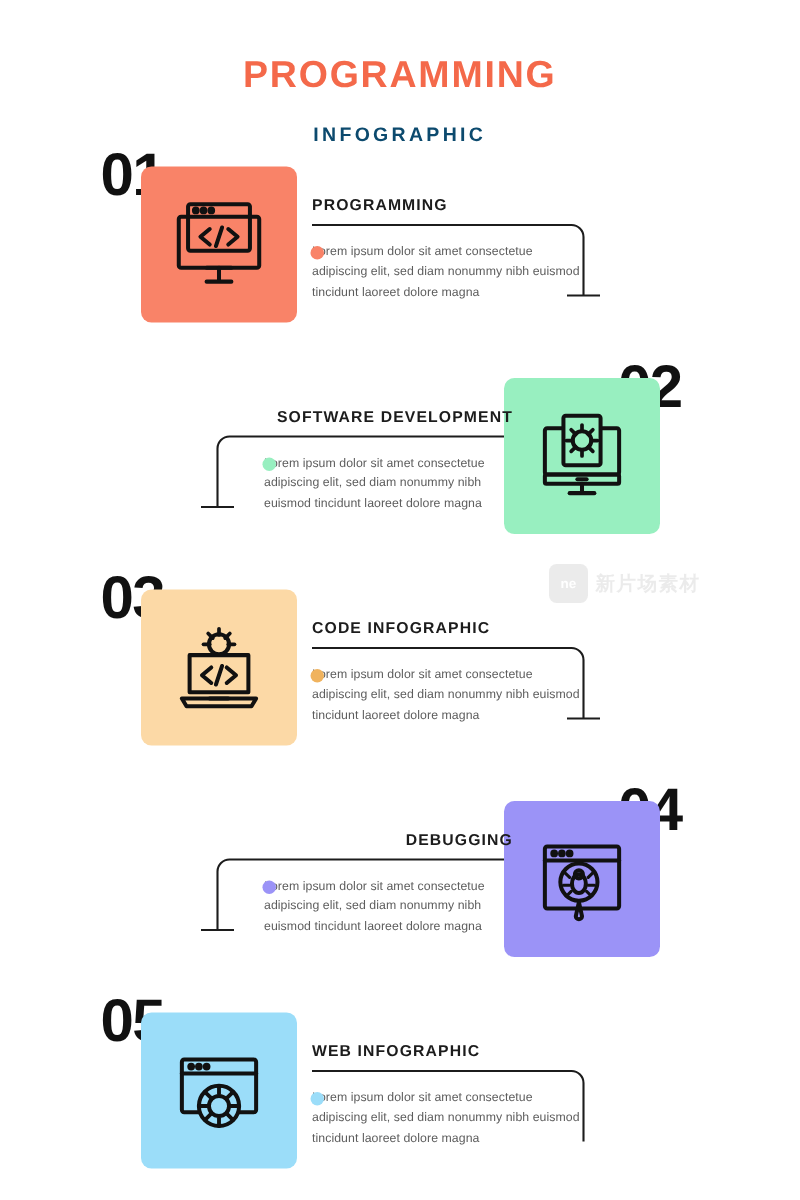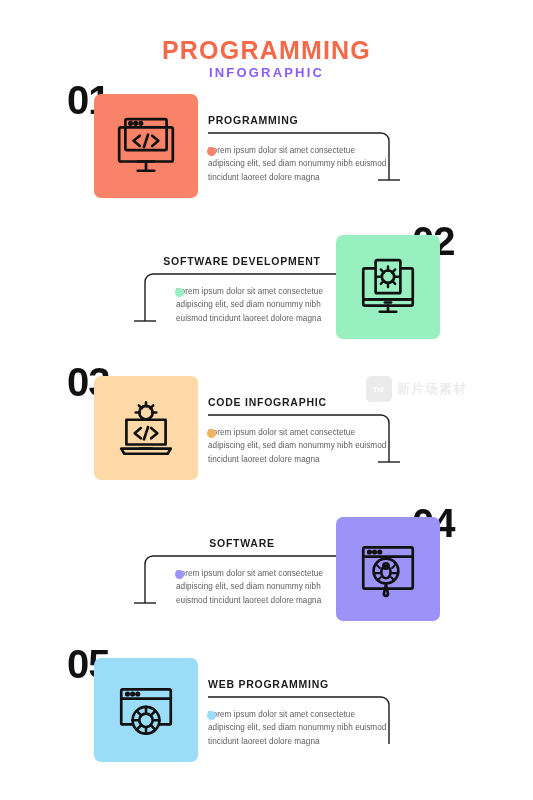--- a/index.html
+++ b/index.html
@@ -25,22 +25,22 @@
   .title {
     font-size: 25px;
     font-weight: 700;
     letter-spacing: 1.2px;
     color: #f4694a;
   }
   .subtitle {
     font-size: 13px;
     font-weight: 700;
     letter-spacing: 2.2px;
-    color: #8b5cf6;
-    margin-top: 0;
+    color: #0c4a6e;
+    margin-top: 17px;
   }
 
   
   .steps {
     position: relative;
     width: 533px;
     height: 700px;
   }
 
   .step {
@@ -87,21 +87,21 @@
   .step.right .textblock { left: 160px; text-align: right; }
 
   .heading {
     font-size: 10.5px;
     font-weight: 700;
     letter-spacing: 0.75px;
     color: #1c1c1c;
     margin-bottom: 9px;
     white-space: nowrap;
   }
-  .step.right .heading { margin-left: -18px; text-align: center; }
+  .step.right .heading { margin-left: -18px; }
 
   .bodywrap {
     position: relative;
     padding-top: 9px;
   }
   .body {
     font-size: 8.2px;
     line-height: 1.62;
     color: #5d5d5d;
     text-align: left;
@@ -304,21 +304,21 @@
             <line x1="36" y1="31" x2="39" y2="28"></line>
             <line x1="24" y1="36" x2="20" y2="36"></line>
             <line x1="36" y1="36" x2="40" y2="36"></line>
             <line x1="25" y1="40" x2="22" y2="43"></line>
             <line x1="35" y1="40" x2="38" y2="43"></line>
           </g>
         </svg>
       </span>
     </div>
     <div class="textblock">
-      <div class="heading">SOFTWARE</div>
+      <div class="heading">DEBUGGING</div>
       <div class="bodywrap">
         <span class="dot" style="background:#9B93F7;"></span>
         <div class="body">Lorem ipsum dolor sit amet consectetue adipiscing elit, sed diam nonummy nibh euismod tincidunt laoreet dolore magna</div>
       </div>
     </div>
   </div>
 
   <div class="step left" style="top:564px;">
     <div class="num">05</div>
     <div class="card" style="background:#9BDDF9;">
@@ -338,21 +338,21 @@
             <line x1="40" y1="42" x2="45" y2="42"></line>
             <line x1="23" y1="33" x2="27" y2="37"></line>
             <line x1="37" y1="47" x2="41" y2="51"></line>
             <line x1="41" y1="33" x2="37" y2="37"></line>
             <line x1="27" y1="47" x2="23" y2="51"></line>
           </g>
         </svg>
       </span>
     </div>
     <div class="textblock">
-      <div class="heading">WEB PROGRAMMING</div>
+      <div class="heading">WEB INFOGRAPHIC</div>
       <div class="bodywrap">
         <span class="dot" style="background:#9BDDF9;"></span>
         <div class="body">Lorem ipsum dolor sit amet consectetue adipiscing elit, sed diam nonummy nibh euismod tincidunt laoreet dolore magna</div>
       </div>
     </div>
   </div>
 
 </div>
 
 <div class="watermark">

